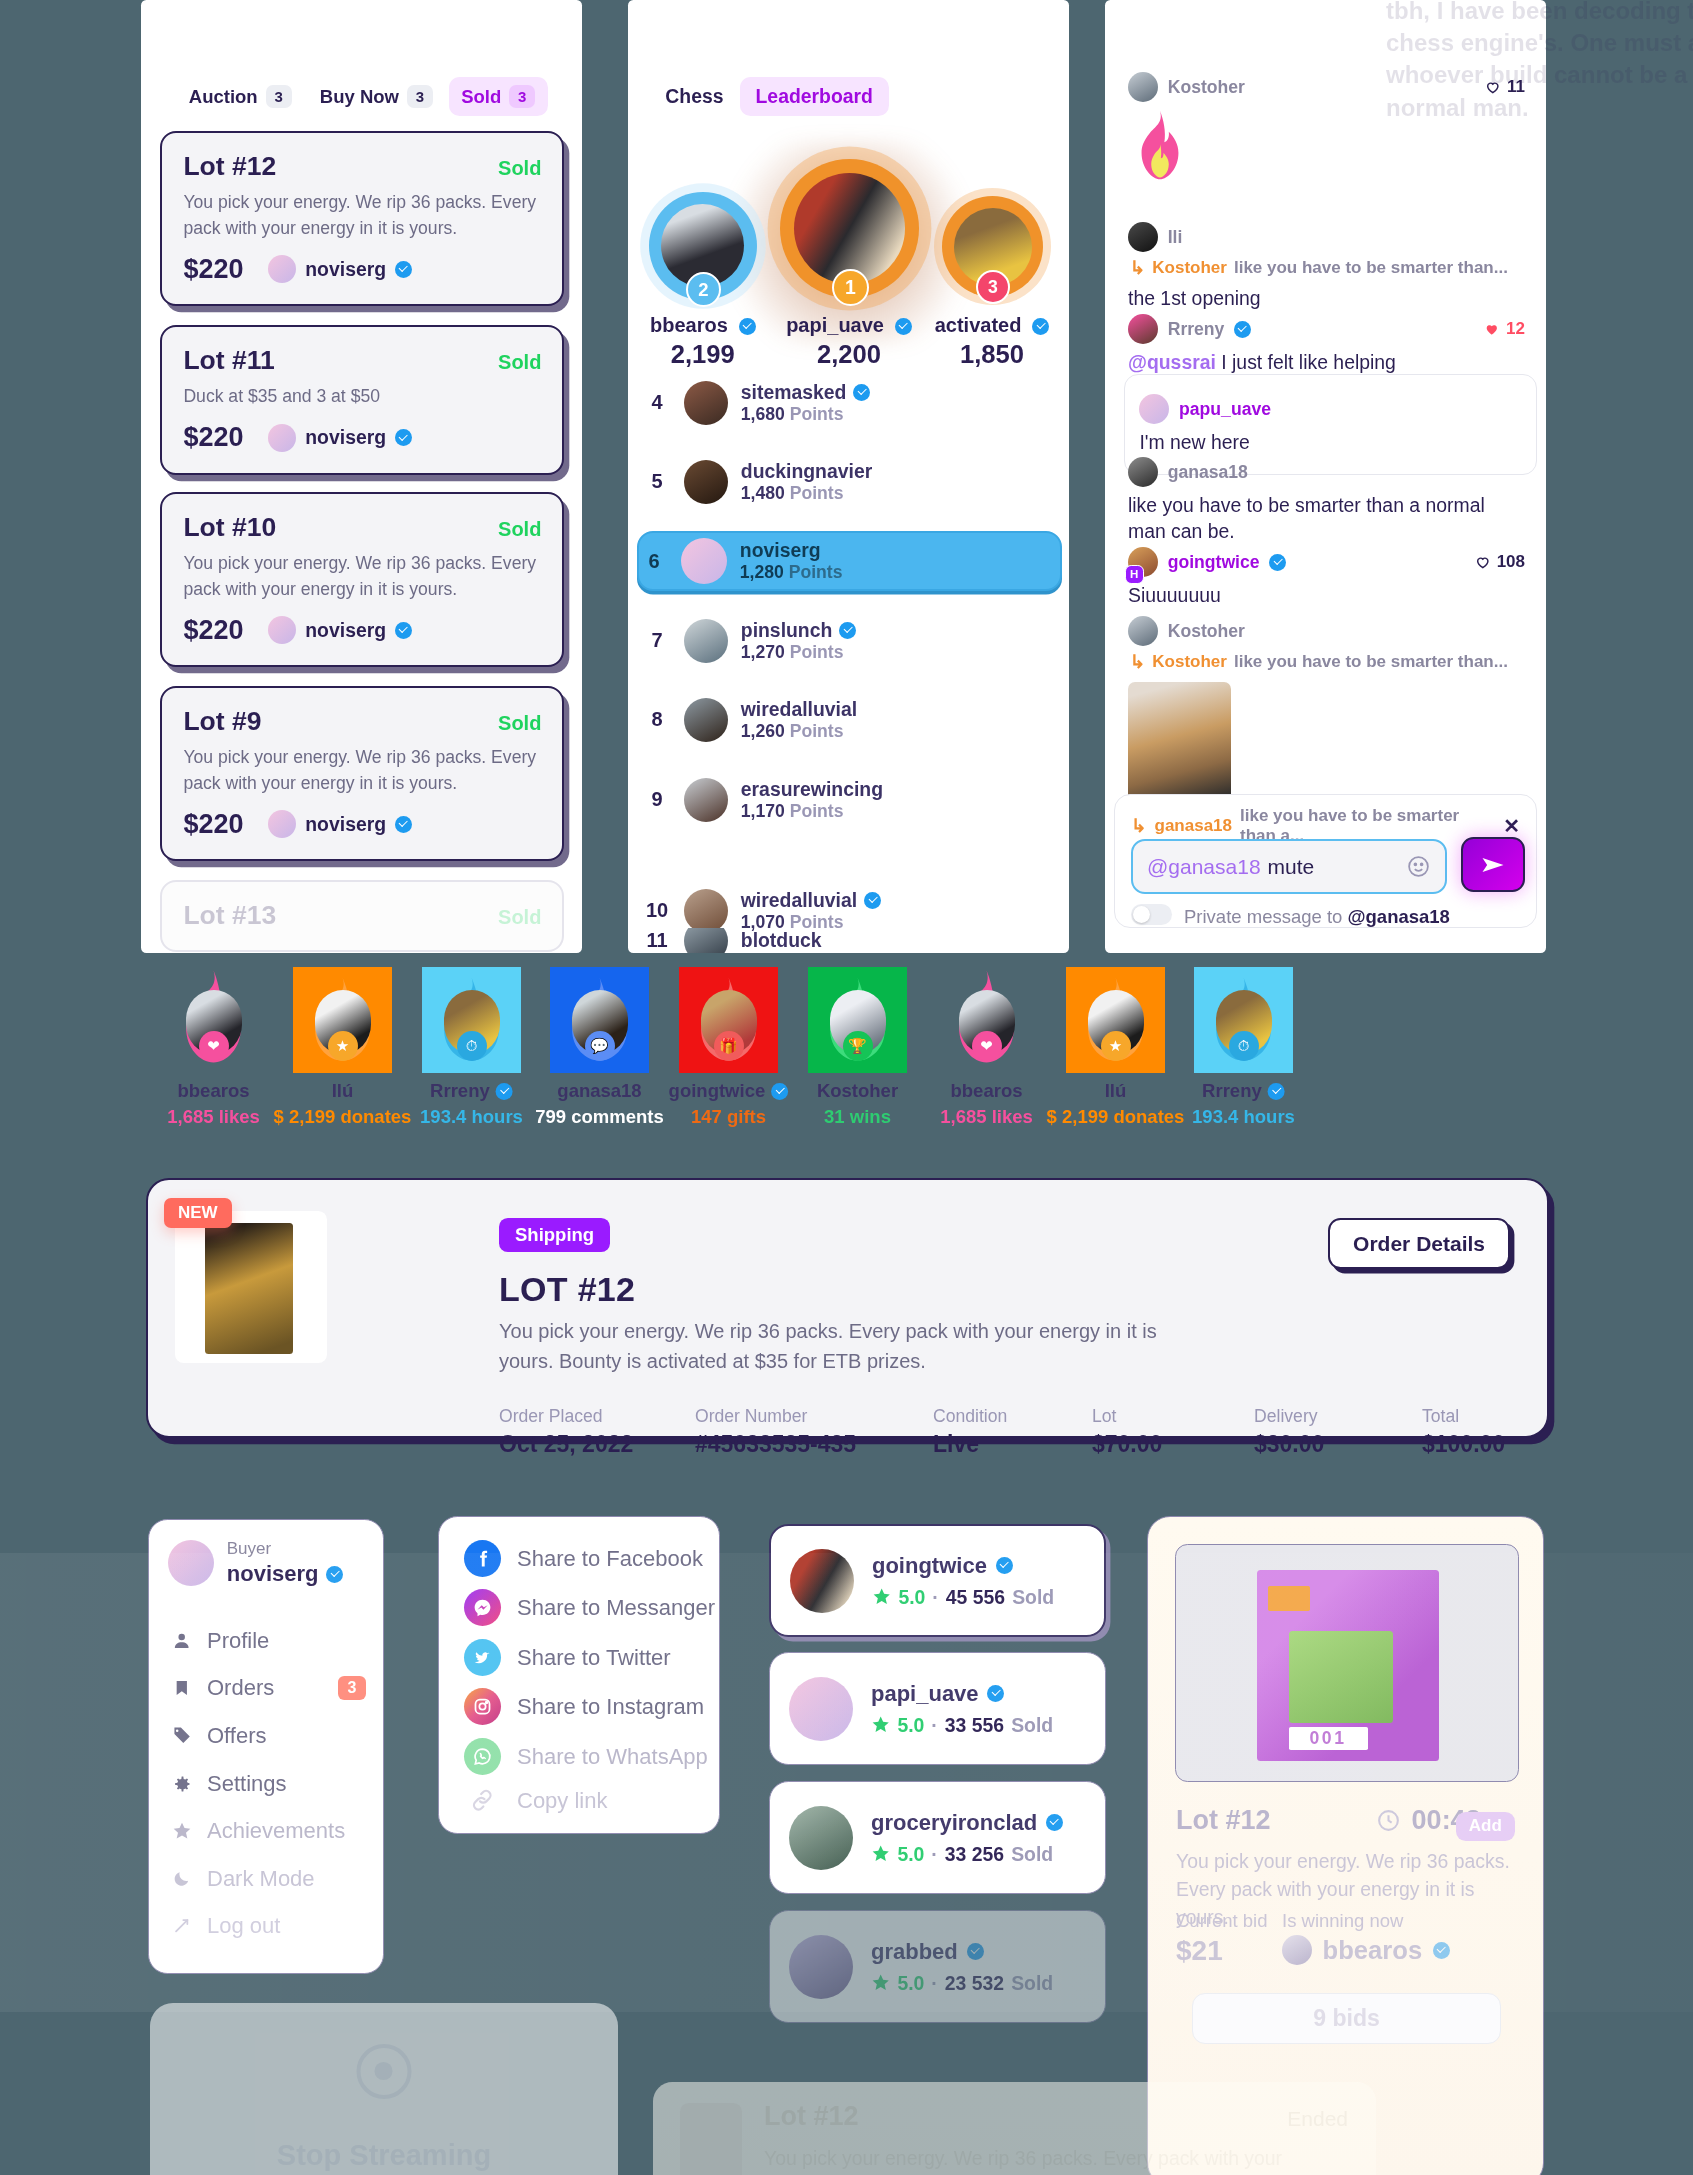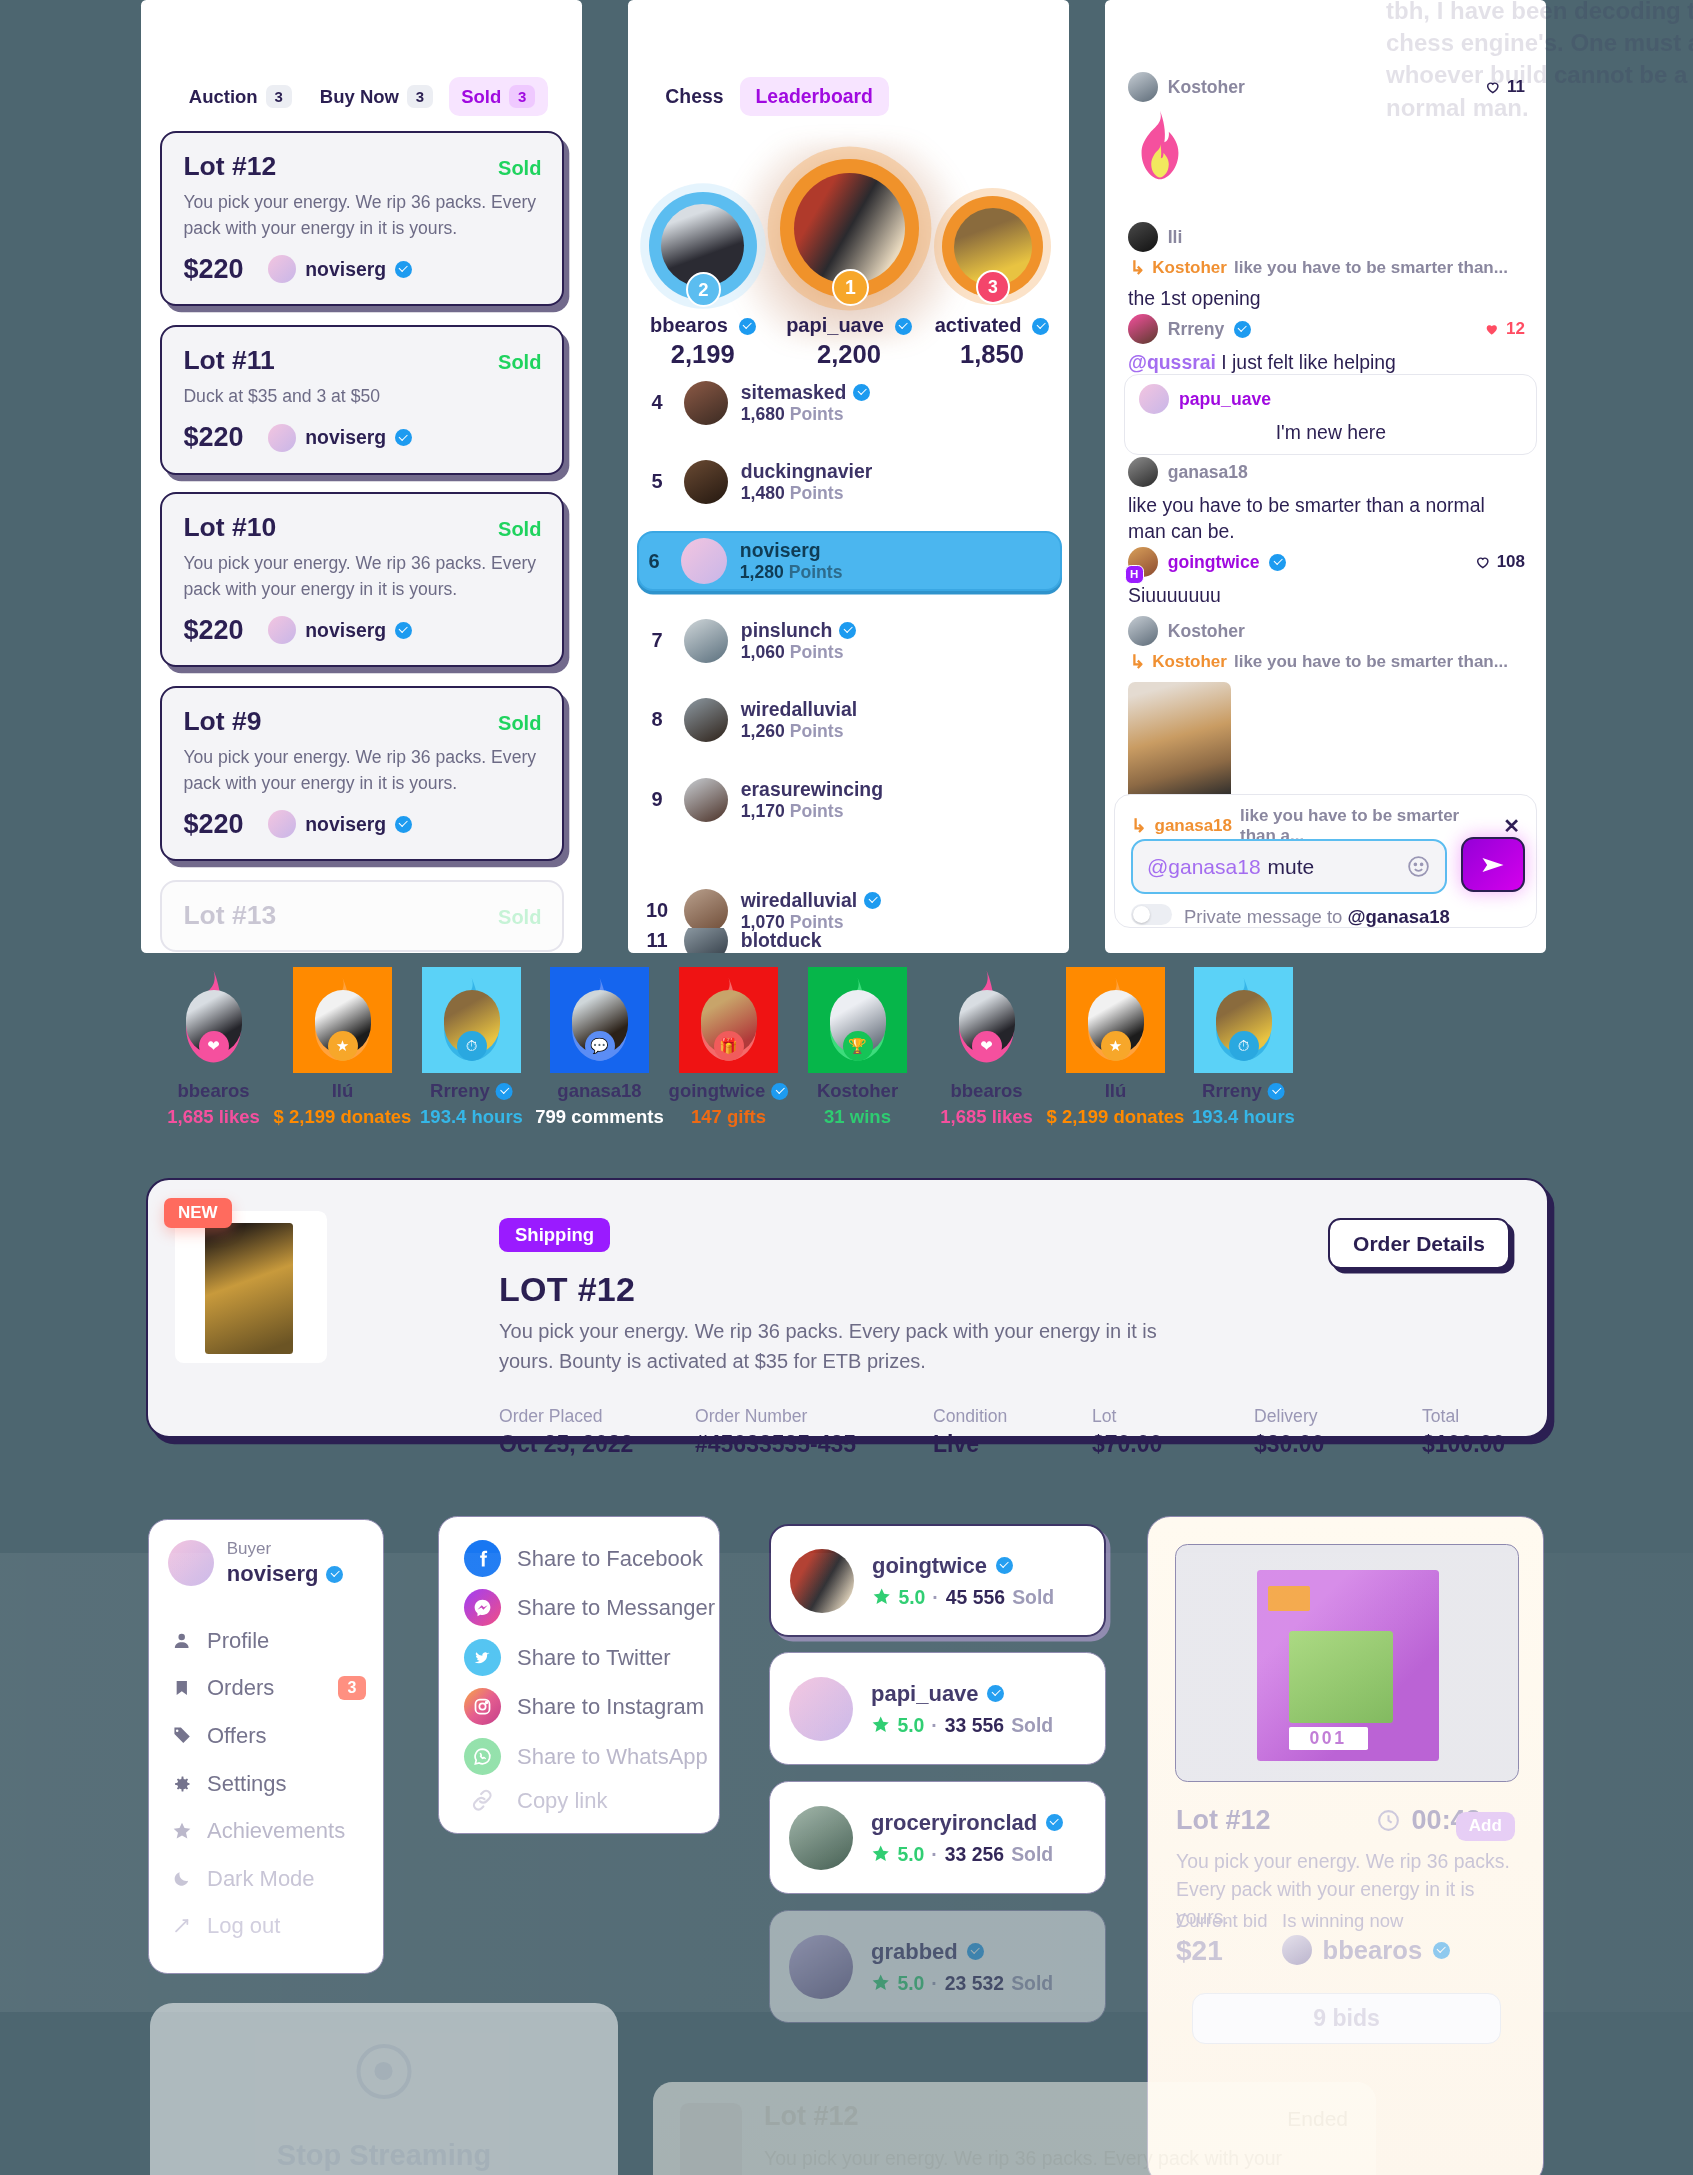--- a/index.html
+++ b/index.html
@@ -101,21 +101,21 @@
 
   .msg{ position:absolute; left:23px; width:397px; }
   .msg .hd{ display:flex; align-items:center; gap:9.7px; }
   .msg .un{ font-size:17.6px; font-weight:600; color:#8a879f; }
   .msg .un.hl{ color:#a00ae0; font-weight:700; }
   .msg .lk{ margin-left:auto; display:flex; align-items:center; gap:5.3px;
      font-size:17px; font-weight:700; color:#2b1f52; }
   .msg .bd{ margin-top:5.3px; font-size:19.4px; color:#2b1f52; line-height:1.35; }
   .replyline{ display:flex; align-items:center; gap:7px; font-size:17px; color:#8a879f; font-weight:600; }
   .replyline b{ color:#f09032; }
-  .bubble{ border:1.8px solid #e6e7ee; border-radius:14px; padding:9px 14px;text-align:center; }
+  .bubble{ border:1.8px solid #e6e7ee; border-radius:14px; padding:19px 14px; }
 
   .composer{ position:absolute; left:1114px; top:794px; width:423px; height:134px;
      background:#fff; border:1.8px solid #e6e7ee; border-radius:16px; }
   .cmp-reply{ position:absolute; left:16px; top:10.6px; right:16px; display:flex;
      align-items:center; gap:8px; font-size:17px; color:#8a879f; font-weight:600; }
   .cmp-input{ position:absolute; left:16px; top:44px; width:316px; height:55px;
      background:#f4f4f7; border:2.6px solid #5bbdf0; border-radius:14px;
      display:flex; align-items:center; padding:0 14px; font-size:21px; }
   .sendbtn{ position:absolute; left:346px; top:42px; width:64px; height:55px;
      background:linear-gradient(135deg,#9500d8,#d400ec); border:2.6px solid #2b1f52;
@@ -445,21 +445,21 @@
 
   <div class="lbrow" style="left:642px; top:616px;">
     <div class="rk">7</div>
     <div class="av" style="width:44px;height:44px;background:linear-gradient(150deg,#cfd6d9,#5a6f7d);"></div>
     <div>
       <div class="nm">
         <span>pinslunch</span>
         <span class="verified"></span>
       </div>
       <div class="pts">
-        <span>1,060</span>
+        <span>1,270</span>
         <i>Points</i>
       </div>
     </div>
   </div>
 
   <div class="lbrow" style="left:642px; top:695px;">
     <div class="rk">8</div>
     <div class="av" style="width:44px;height:44px;background:linear-gradient(150deg,#8e9aa3,#2d2118);"></div>
     <div>
       <div class="nm">

